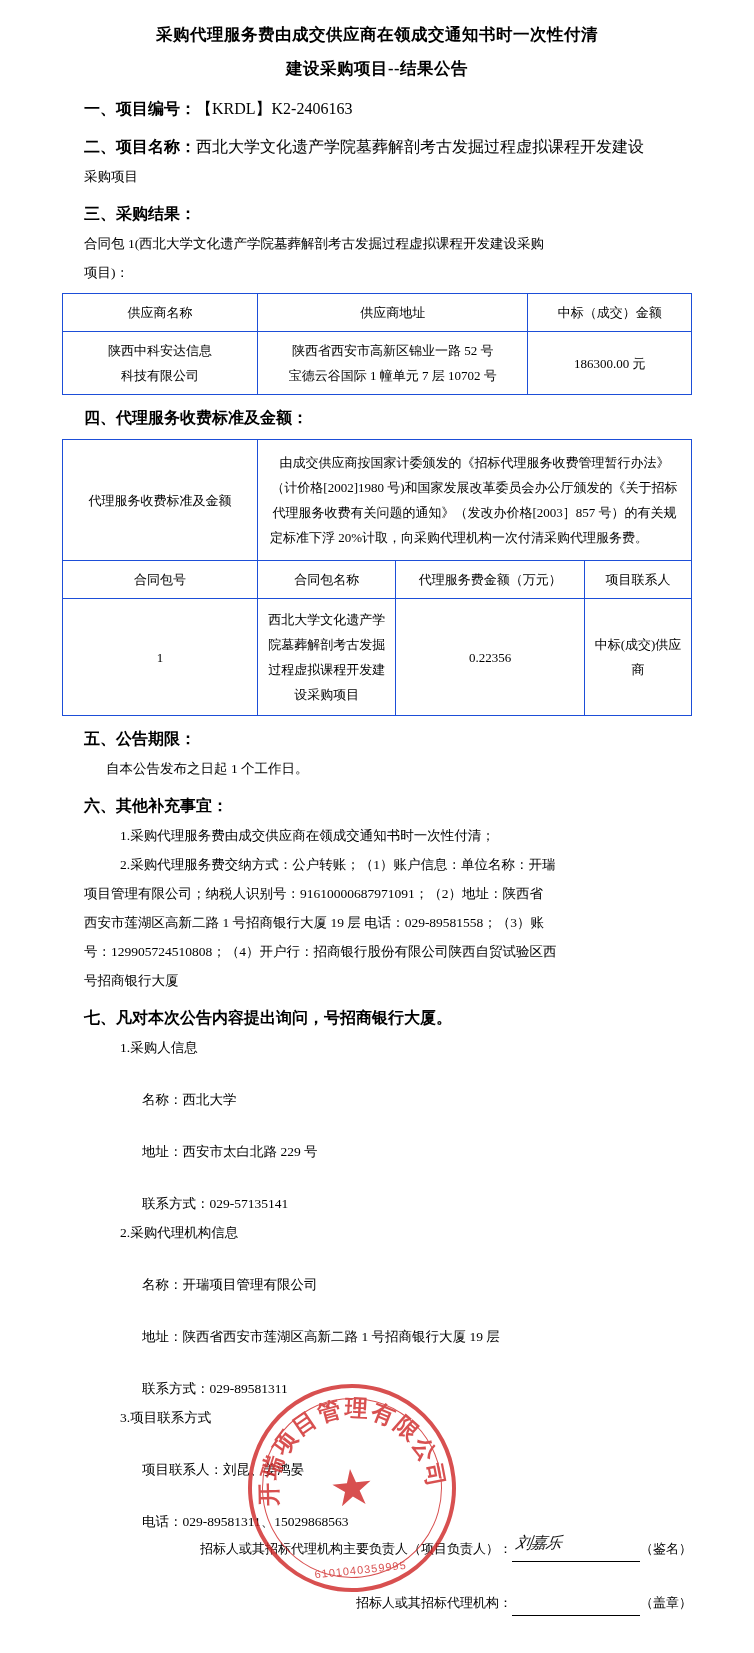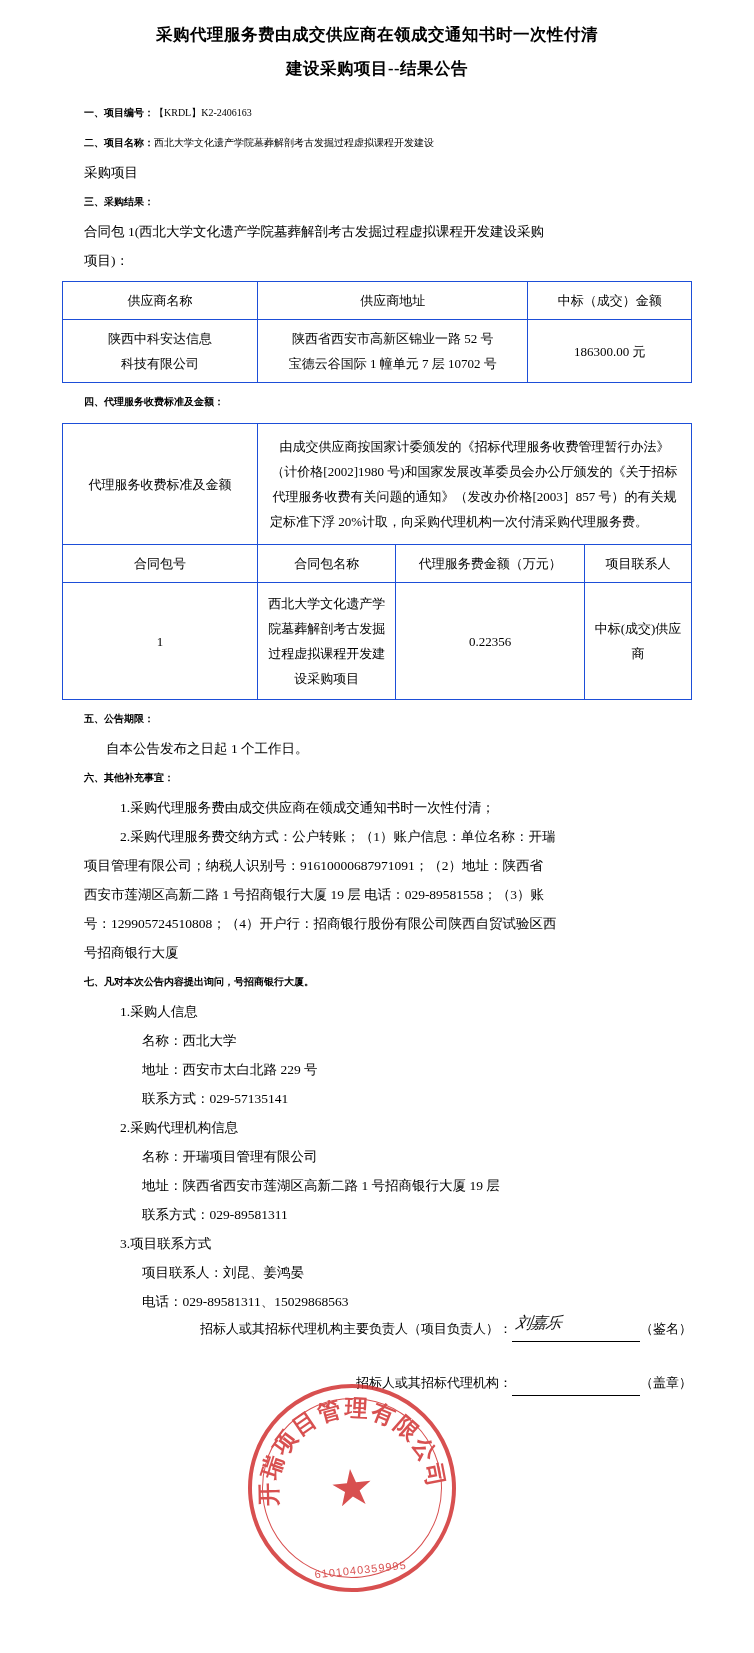--- a/index.html
+++ b/index.html
@@ -25,45 +25,46 @@
     font-weight: bold;
     line-height: 34px;
     letter-spacing: 0.5px;
   }
   .title-line2 {
     text-align: center;
     font-size: 16.5px;
     font-weight: bold;
     line-height: 34px;
     letter-spacing: 0.5px;
-    margin-bottom: 12px;
   }
   .sec-head {
-    font-size: 10px;
+    font-size: 16px;
     font-weight: bold;
     line-height: 30px;
     padding-left: 22px;
+    margin-top: 8px;
   }
   .sec-head .normal {
     font-weight: normal;
   }
   .para {
     font-size: 13.5px;
     line-height: 29px;
     padding-left: 22px;
     text-align: justify;
   }
   .para.indent {
     padding-left: 44px;
   }
   .para.indent2 {
     padding-left: 58px;
   }
   .para.indent3 {
     padding-left: 80px;
+    margin-top: 23px;
   }
   table.grid {
     border-collapse: collapse;
     width: 100%;
     margin: 6px 0 4px 0;
     font-size: 13px;
   }
   table.grid td, table.grid th {
     border: 1px solid #1d4ed8;
     padding: 6px 6px;

